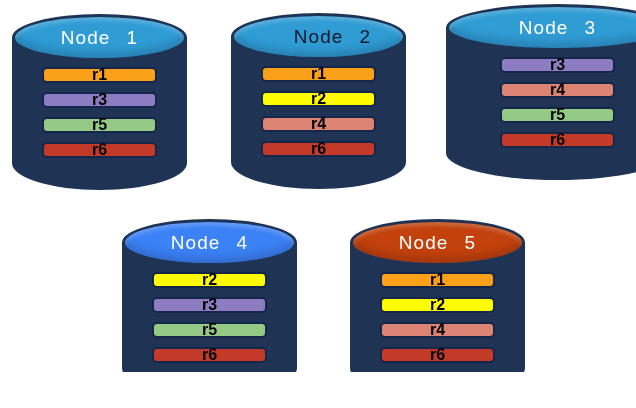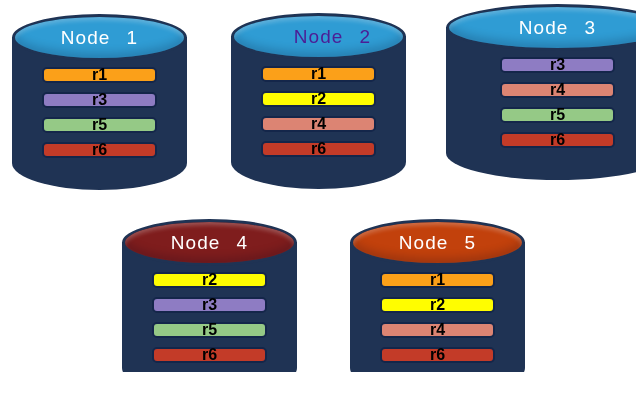--- a/index.html
+++ b/index.html
@@ -86,21 +86,21 @@
     <div class="bars">
         <div class="bar" style="background: rgb(251, 160, 25); border-color: rgb(20, 38, 74); color: rgb(0, 0, 0);">r1</div>
         <div class="bar" style="background: rgb(142, 124, 195); border-color: rgb(20, 38, 74); color: rgb(0, 0, 0);">r3</div>
         <div class="bar" style="background: rgb(149, 201, 134); border-color: rgb(20, 38, 74); color: rgb(0, 0, 0);">r5</div>
         <div class="bar" style="background: rgb(195, 59, 40); border-color: rgb(20, 38, 74); color: rgb(0, 0, 0);">r6</div>
       </div>
   </div>
     <div class="node" style="left: 231px; top: 13px;">
     <div class="cyl-body" style="background: rgb(31, 51, 84);"></div>
     <div class="cyl-top" style="background: rgb(47, 156, 212); border-color: rgb(31, 51, 84);">
-      <span class="node-title" style="color: #4c1d95; margin-left: 28px;">Node 2</span>
+      <span class="node-title" style="color: #0f172a; margin-left: 28px;">Node 2</span>
     </div>
     <div class="bars">
         <div class="bar" style="background: rgb(251, 160, 25); border-color: rgb(20, 38, 74); color: rgb(0, 0, 0);">r1</div>
         <div class="bar" style="background: rgb(255, 253, 0); border-color: rgb(20, 38, 74); color: rgb(0, 0, 0);">r2</div>
         <div class="bar" style="background: rgb(220, 132, 115); border-color: rgb(20, 38, 74); color: rgb(0, 0, 0);">r4</div>
         <div class="bar" style="background: rgb(195, 59, 40); border-color: rgb(20, 38, 74); color: rgb(0, 0, 0);">r6</div>
       </div>
   </div>
     <div class="node" style="left: 446px; top: 4px; padding-left: 48px;">
     <div class="cyl-body" style="background: rgb(31, 51, 84);"></div>
@@ -109,21 +109,21 @@
     </div>
     <div class="bars">
         <div class="bar" style="background: rgb(142, 124, 195); border-color: rgb(20, 38, 74); color: rgb(0, 0, 0);">r3</div>
         <div class="bar" style="background: rgb(220, 132, 115); border-color: rgb(20, 38, 74); color: rgb(0, 0, 0);">r4</div>
         <div class="bar" style="background: rgb(149, 201, 134); border-color: rgb(20, 38, 74); color: rgb(0, 0, 0);">r5</div>
         <div class="bar" style="background: rgb(195, 59, 40); border-color: rgb(20, 38, 74); color: rgb(0, 0, 0);">r6</div>
       </div>
   </div>
     <div class="node" style="left: 122px; top: 219px;">
     <div class="cyl-body" style="background: rgb(31, 51, 84);"></div>
-    <div class="cyl-top" style="background: #7f1d1d; border-color: rgb(31, 51, 84);">
+    <div class="cyl-top" style="background: #3b82f6; border-color: rgb(31, 51, 84);">
       <span class="node-title" style="color: rgb(255, 255, 255);">Node 4</span>
     </div>
     <div class="bars">
         <div class="bar" style="background: rgb(255, 253, 0); border-color: rgb(20, 38, 74); color: rgb(0, 0, 0);">r2</div>
         <div class="bar" style="background: rgb(142, 124, 195); border-color: rgb(20, 38, 74); color: rgb(0, 0, 0);">r3</div>
         <div class="bar" style="background: rgb(149, 201, 134); border-color: rgb(20, 38, 74); color: rgb(0, 0, 0);">r5</div>
         <div class="bar" style="background: rgb(195, 59, 40); border-color: rgb(20, 38, 74); color: rgb(0, 0, 0);">r6</div>
       </div>
   </div>
     <div class="node" style="left: 350px; top: 219px;">

